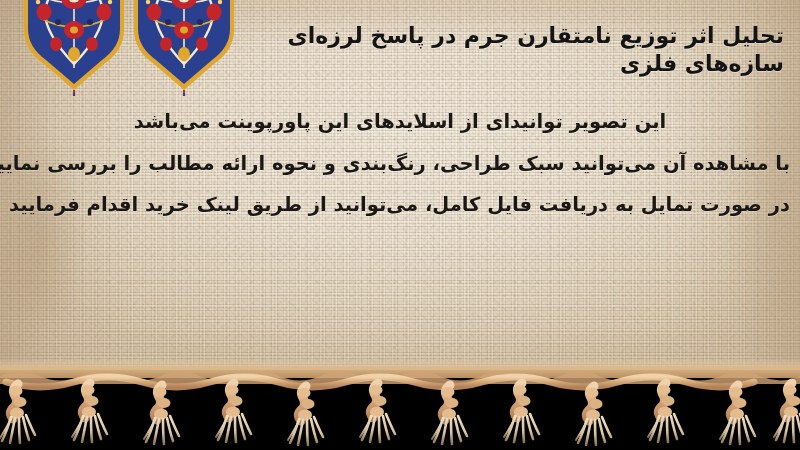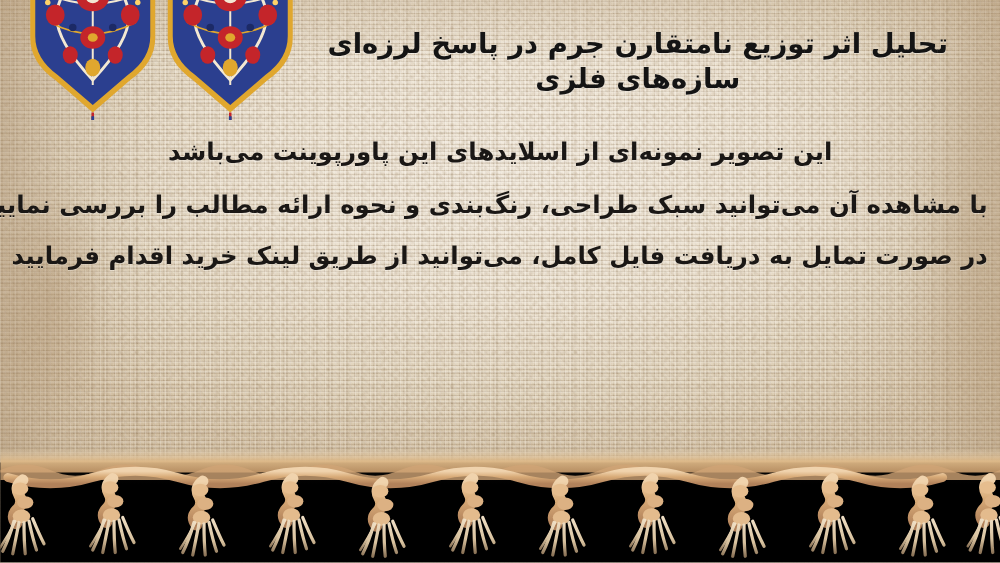--- a/index.html
+++ b/index.html
@@ -70,21 +70,21 @@
     position:absolute;left:0;right:0;bottom:0;height:92px;
   }
   .black-bg{
     position:absolute;left:0;right:0;bottom:0;height:80px;
     background:linear-gradient(180deg,#0b0907 0%, #000 22%, #000 100%);
   }
 
   
   .title{
     position:absolute;top:22px;right:16px;left:236px;
-    text-align:center;
+    text-align:right;
     font-size:22px;font-weight:700;color:#141414;
     letter-spacing:0px;line-height:1.25;
     text-shadow:0 1px 0 rgba(255,255,255,.35);
     direction:rtl;
   }
   .body-block{
     position:absolute;top:112px;left:10px;right:10px;
     text-align:center;direction:rtl;
   }
   .body-line{
@@ -179,21 +179,21 @@
       <g transform="translate(56,122) scale(.85)">
           <use href="#drop"></use>
         </g>
       <circle cx="56" cy="142" r="2.6" fill="#c4252a"></circle>
     </g>
   </svg>
 
   <div class="title">تحلیل اثر توزیع نامتقارن جرم در پاسخ لرزه‌ای سازه‌های فلزی</div>
 
   <div class="body-block">
-    <p class="body-line">این تصویر نمونه‌ای از اسلایدهای این پاورپوینت می‌باشد</p>
+    <p class="body-line">این تصویر توانید‌ای از اسلایدهای این پاورپوینت می‌باشد</p>
     <p class="body-line">با مشاهده آن می‌توانید سبک طراحی، رنگ‌بندی و نحوه ارائه مطالب را بررسی نمایید</p>
     <p class="body-line">در صورت تمایل به دریافت فایل کامل، می‌توانید از طریق لینک خرید اقدام فرمایید</p>
   </div>
 
   <div class="fringe-band">
     <div class="black-bg"></div>
     <svg width="800" height="92" viewBox="0 0 800 92" style="position:absolute;left:0;bottom:0;">
       <defs>
         <linearGradient id="ropeG" x1="0" y1="0" x2="0" y2="1">
           <stop offset="0%" stop-color="#f0d3ad"></stop>

